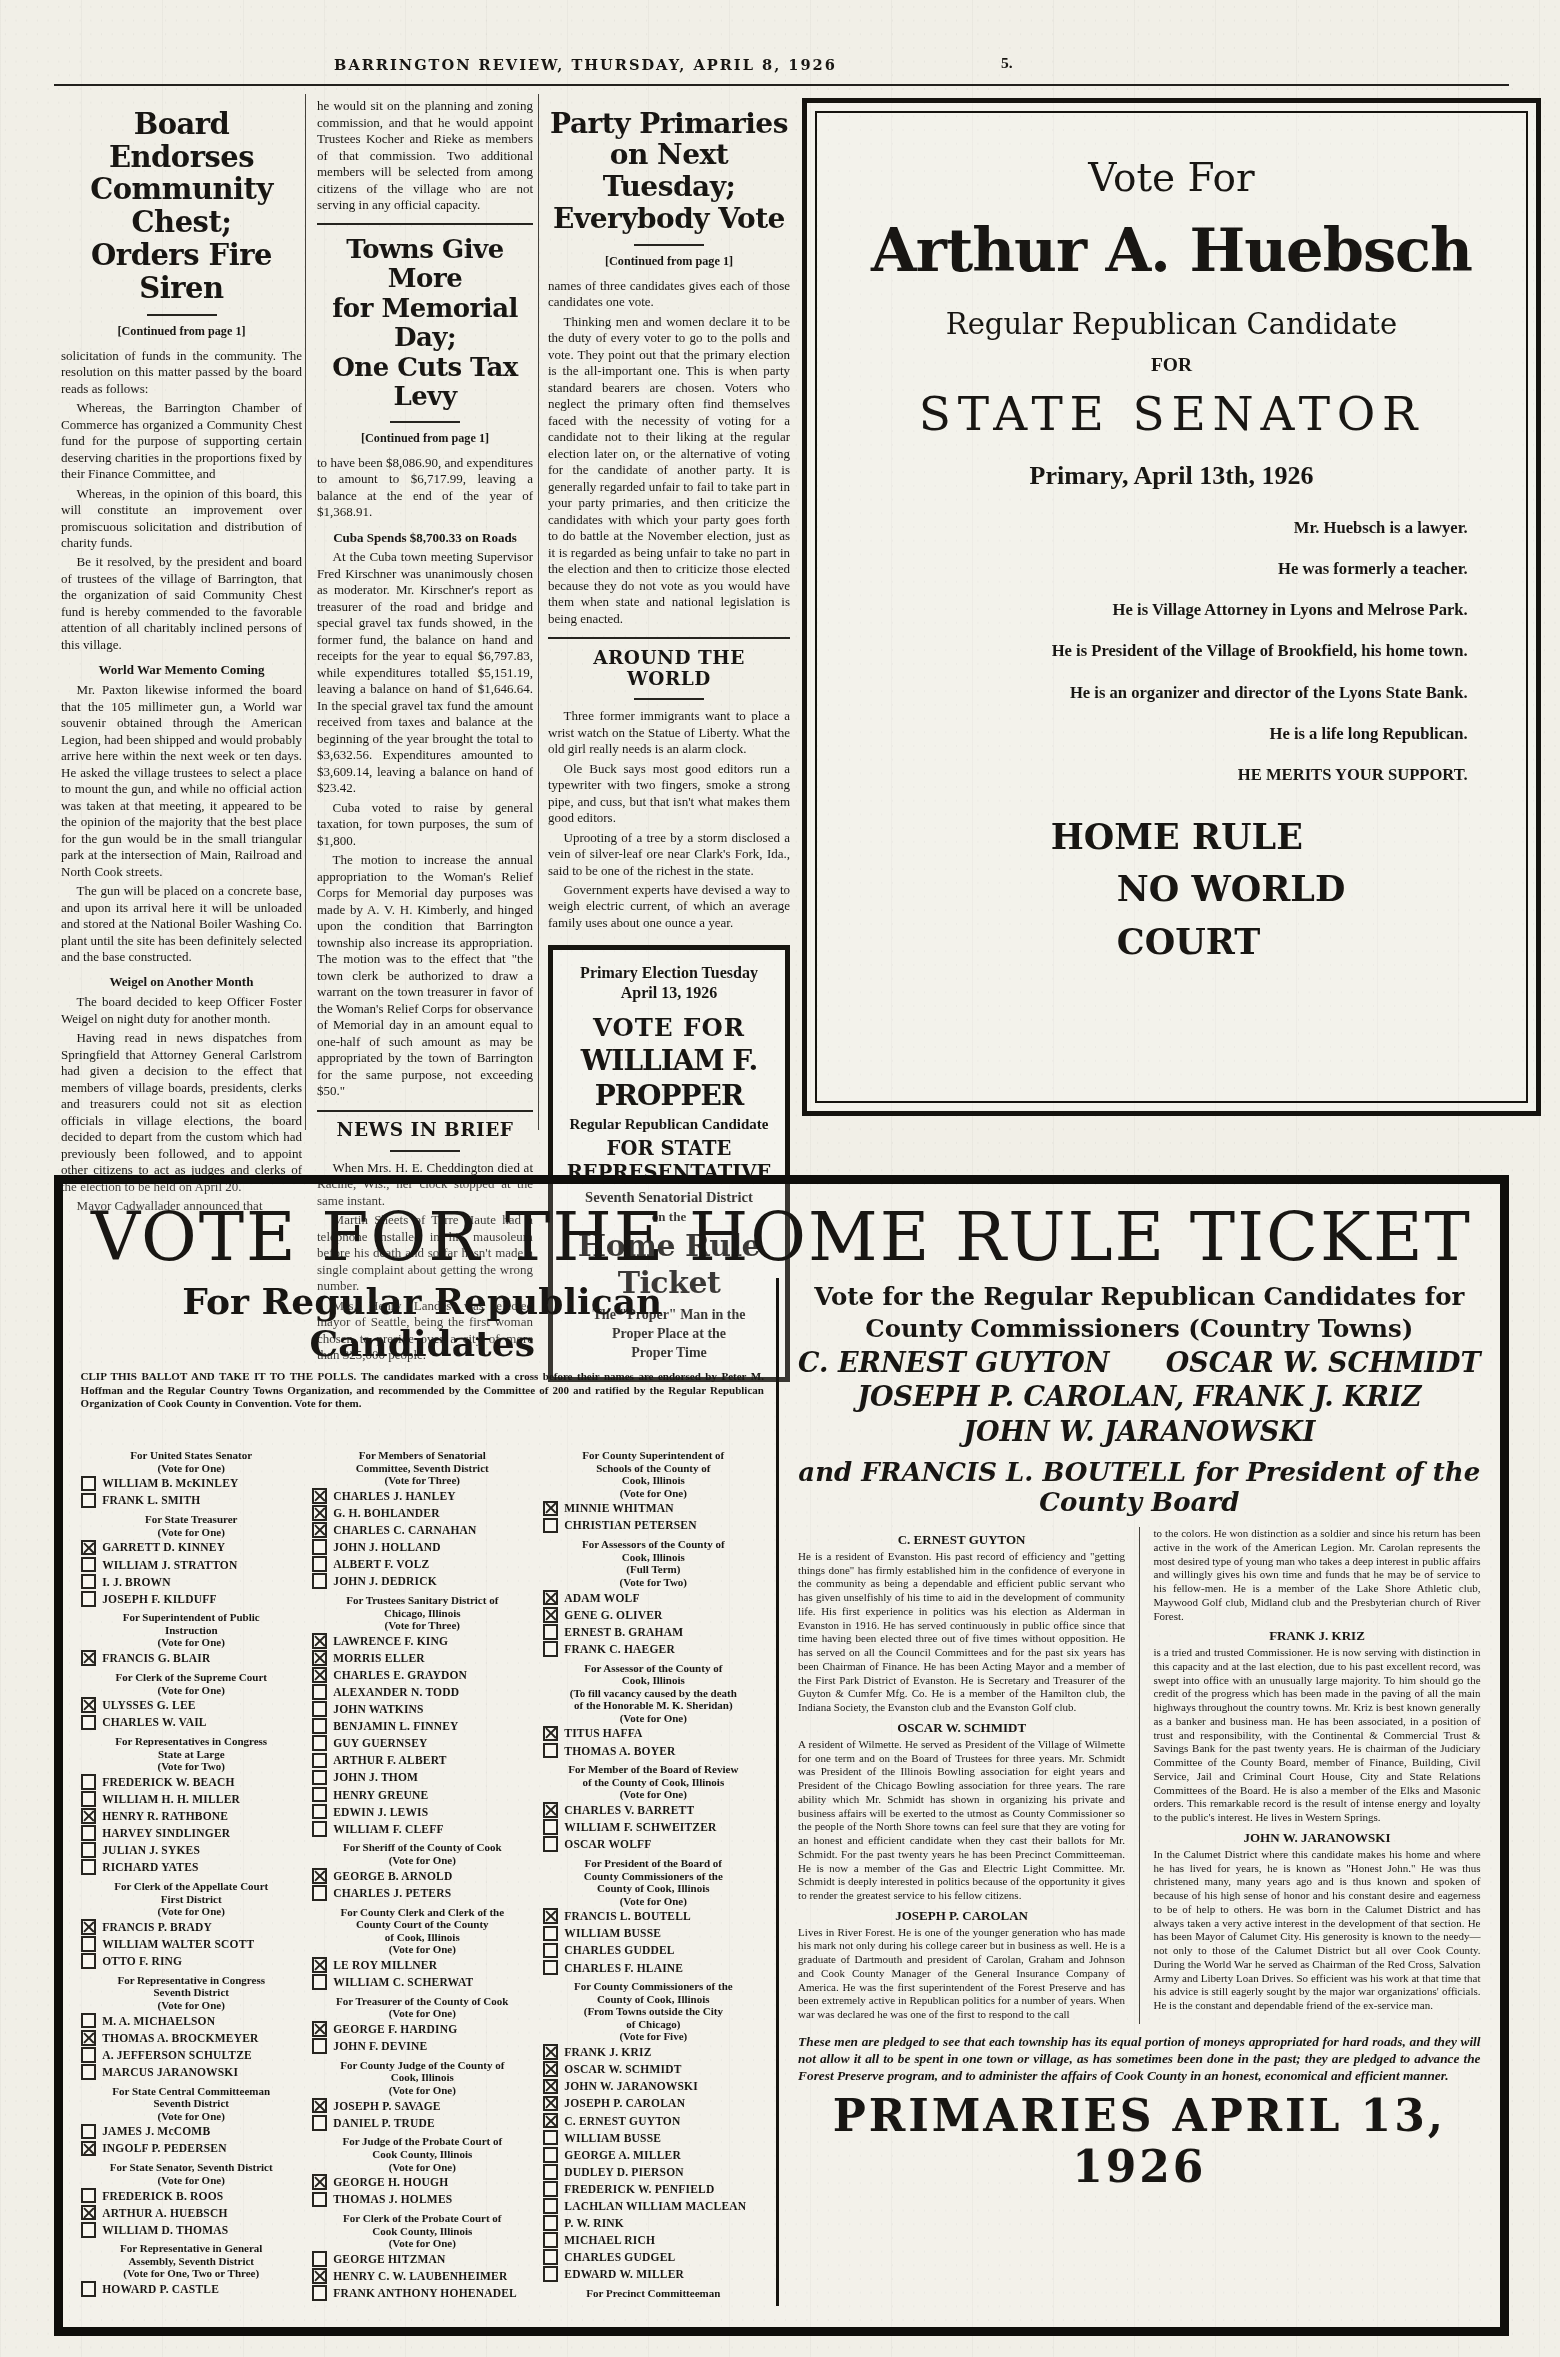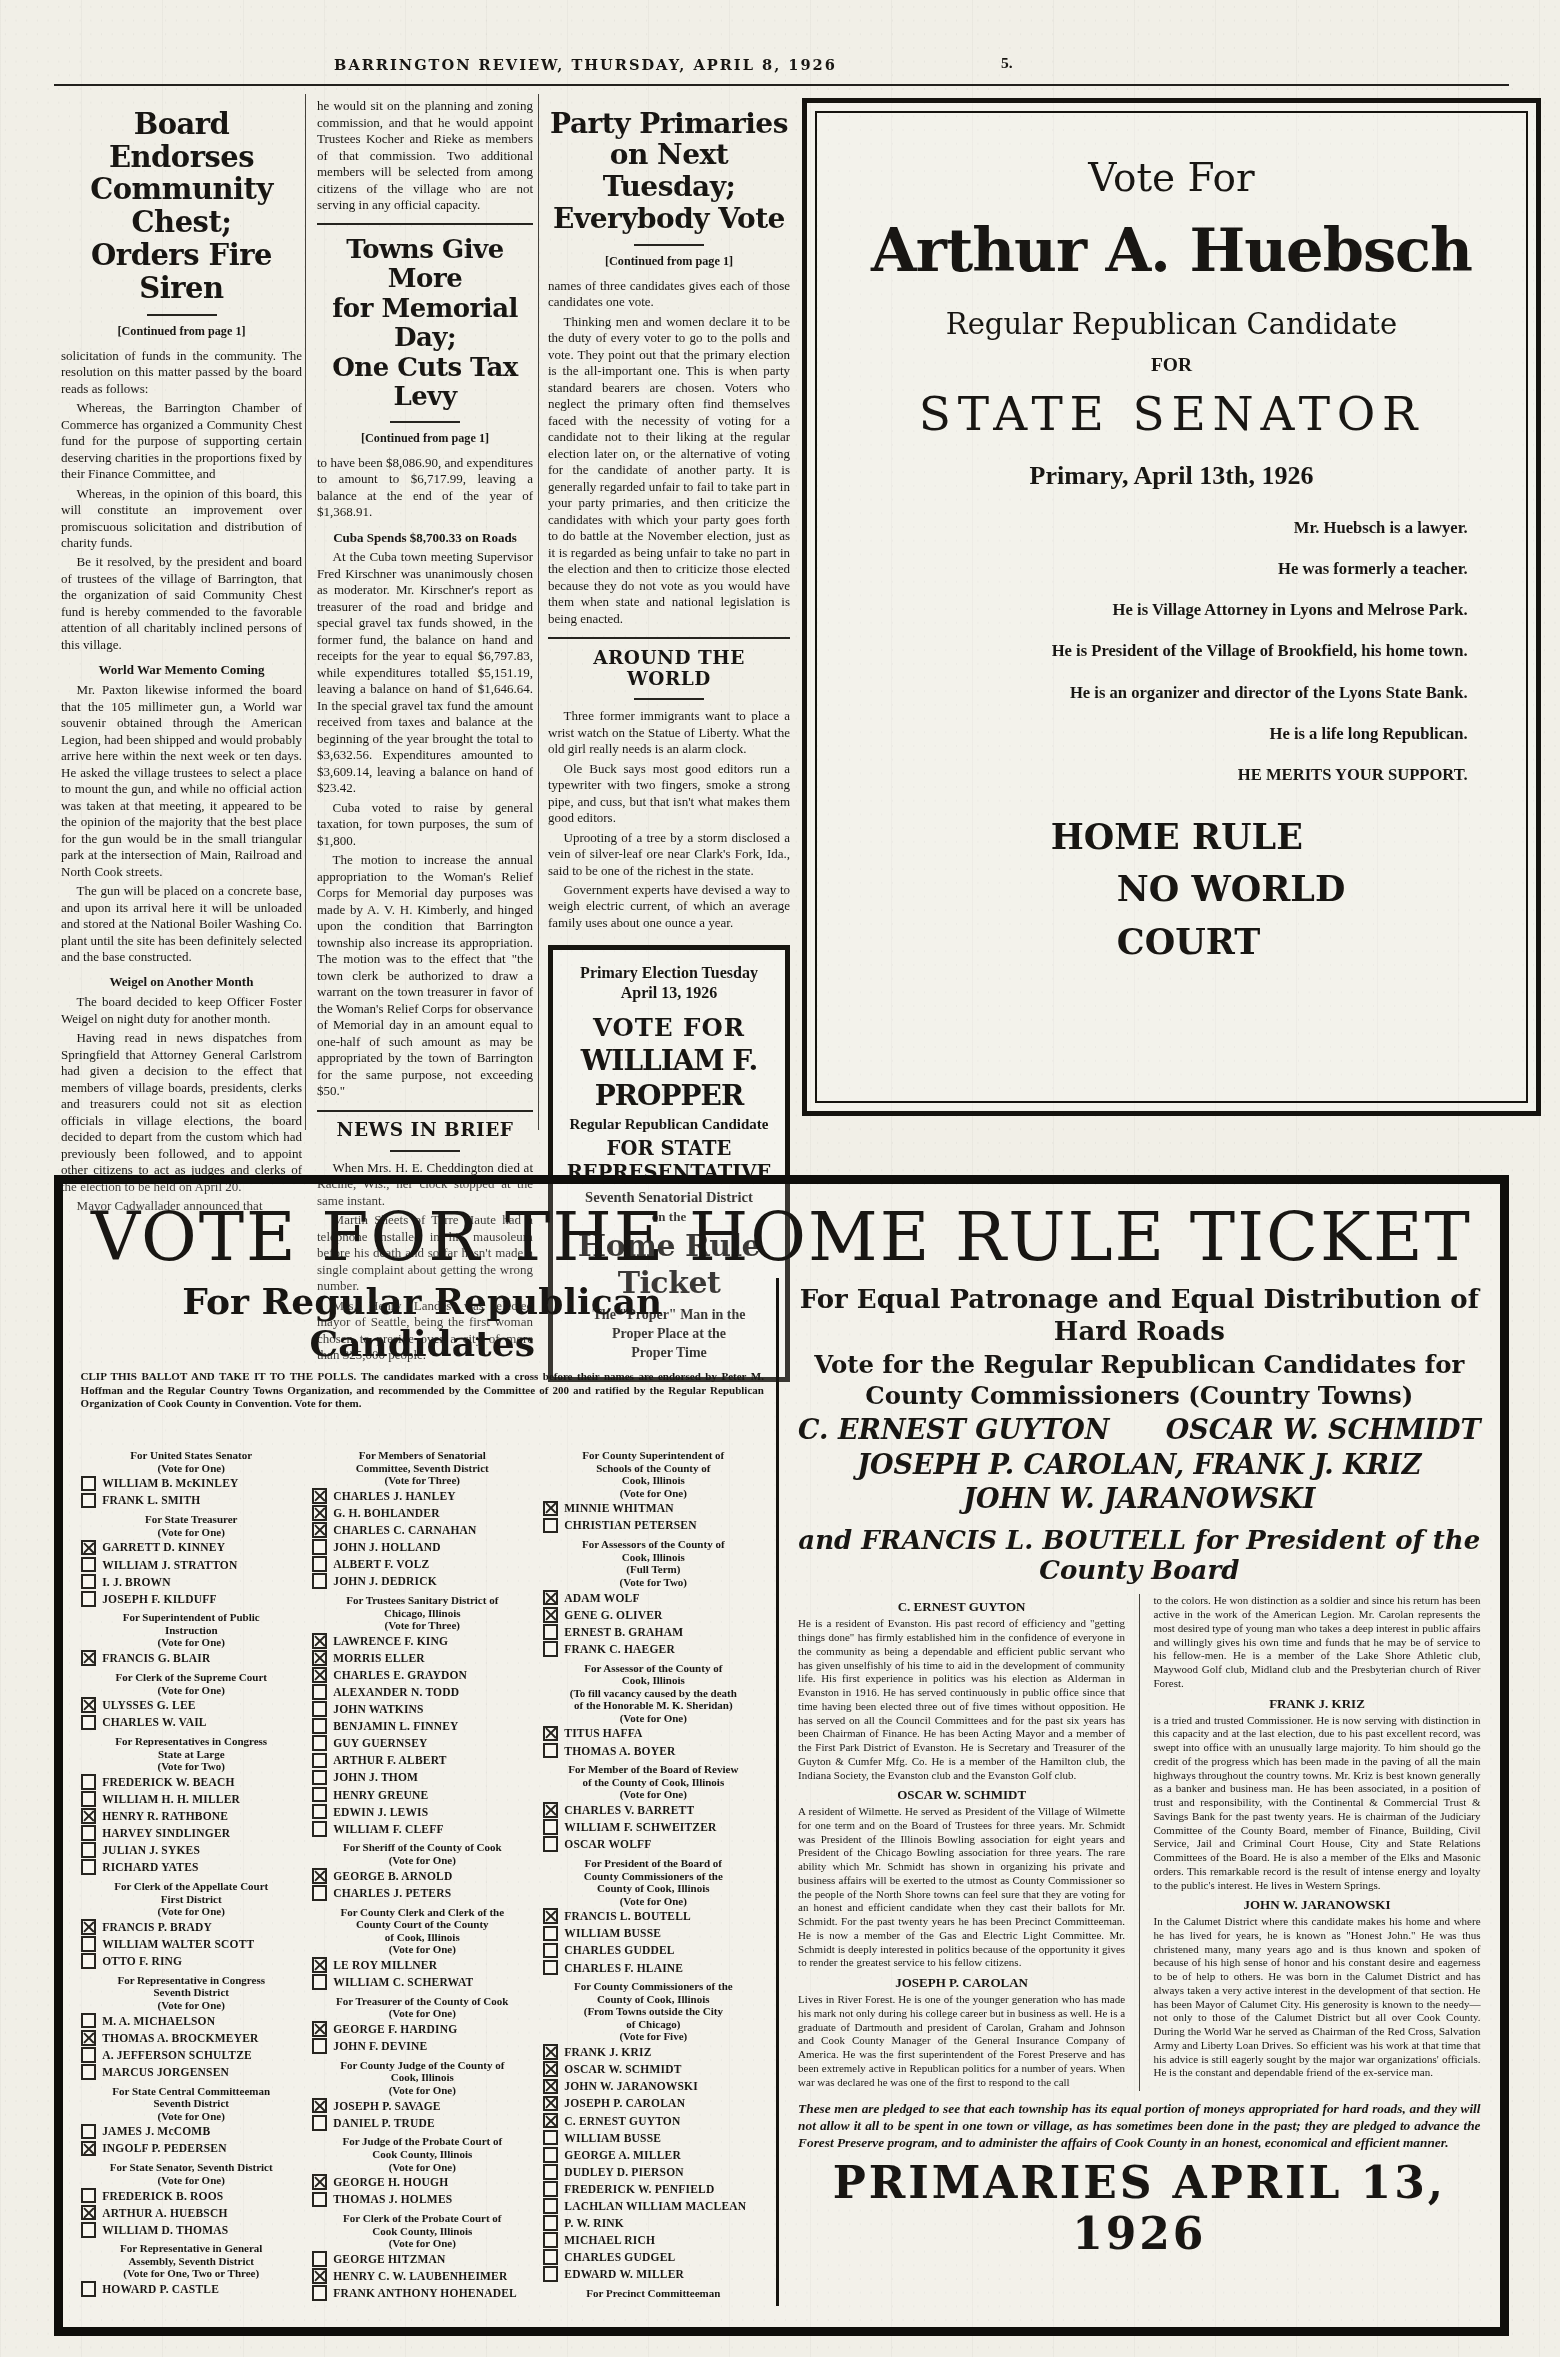--- a/index.html
+++ b/index.html
@@ -351,21 +351,21 @@
               <div class="cand-row">
                 <span class="checkbox checked"></span>
                 <span class="cand-name">THOMAS A. BROCKMEYER</span>
               </div>
               <div class="cand-row">
                 <span class="checkbox"></span>
                 <span class="cand-name">A. JEFFERSON SCHULTZE</span>
               </div>
               <div class="cand-row">
                 <span class="checkbox"></span>
-                <span class="cand-name">MARCUS JORGENSEN</span>
+                <span class="cand-name">MARCUS JARANOWSKI</span>
               </div>
             </div>
             <div class="office">
               <div class="office-title">For State Central Committeeman</div>
               <div class="office-title">Seventh District</div>
               <div class="office-title">(Vote for One)</div>
               <div class="cand-row">
                 <span class="checkbox"></span>
                 <span class="cand-name">JAMES J. McCOMB</span>
               </div>
@@ -719,21 +719,20 @@
                 <span class="cand-name">EDWARD W. MILLER</span>
               </div>
             </div>
             <div class="office">
               <div class="office-title">For Precinct Committeeman</div>
             </div>
           </div>
         </div>
     </div>
     <div class="hr-right">
-      <div class="hr-equal hr-equal1">For Equal Patronage and Equal Distribution of Hard Roads</div>
       <div class="hr-equal hr-equal2">Vote for the Regular Republican Candidates for</div>
       <div class="hr-equal hr-equal3">County Commissioners (Country Towns)</div>
       <div class="hr-names">C. ERNEST GUYTON      OSCAR W. SCHMIDT</div>
       <div class="hr-names">JOSEPH P. CAROLAN, FRANK J. KRIZ</div>
       <div class="hr-names">JOHN W. JARANOWSKI</div>
       <div class="hr-boutell">and FRANCIS L. BOUTELL for President of the County Board</div>
       <div class="bios">
         <div class="bio-col" id="bios_left">
             <div class="bio-head">C. ERNEST GUYTON</div>
             <p class="bio-text">He is a resident of Evanston.  His past record of efficiency and "getting things done" has firmly established him in the confidence of everyone in the community as being a dependable and efficient public servant who has given unselfishly of his time to aid in the development of community life.  His first experience in politics was his election as Alderman in Evanston in 1916.  He has served continuously in public office since that time having been elected three out of five times without opposition.  He has served on all the Council Committees and for the past six years has been Chairman of Finance.  He has been Acting Mayor and a member of the First Park District of Evanston.  He is Secretary and Treasurer of the Guyton &amp; Cumfer Mfg. Co.  He is a member of the Hamilton club, the Indiana Society, the Evanston club and the Evanston Golf club.</p>

